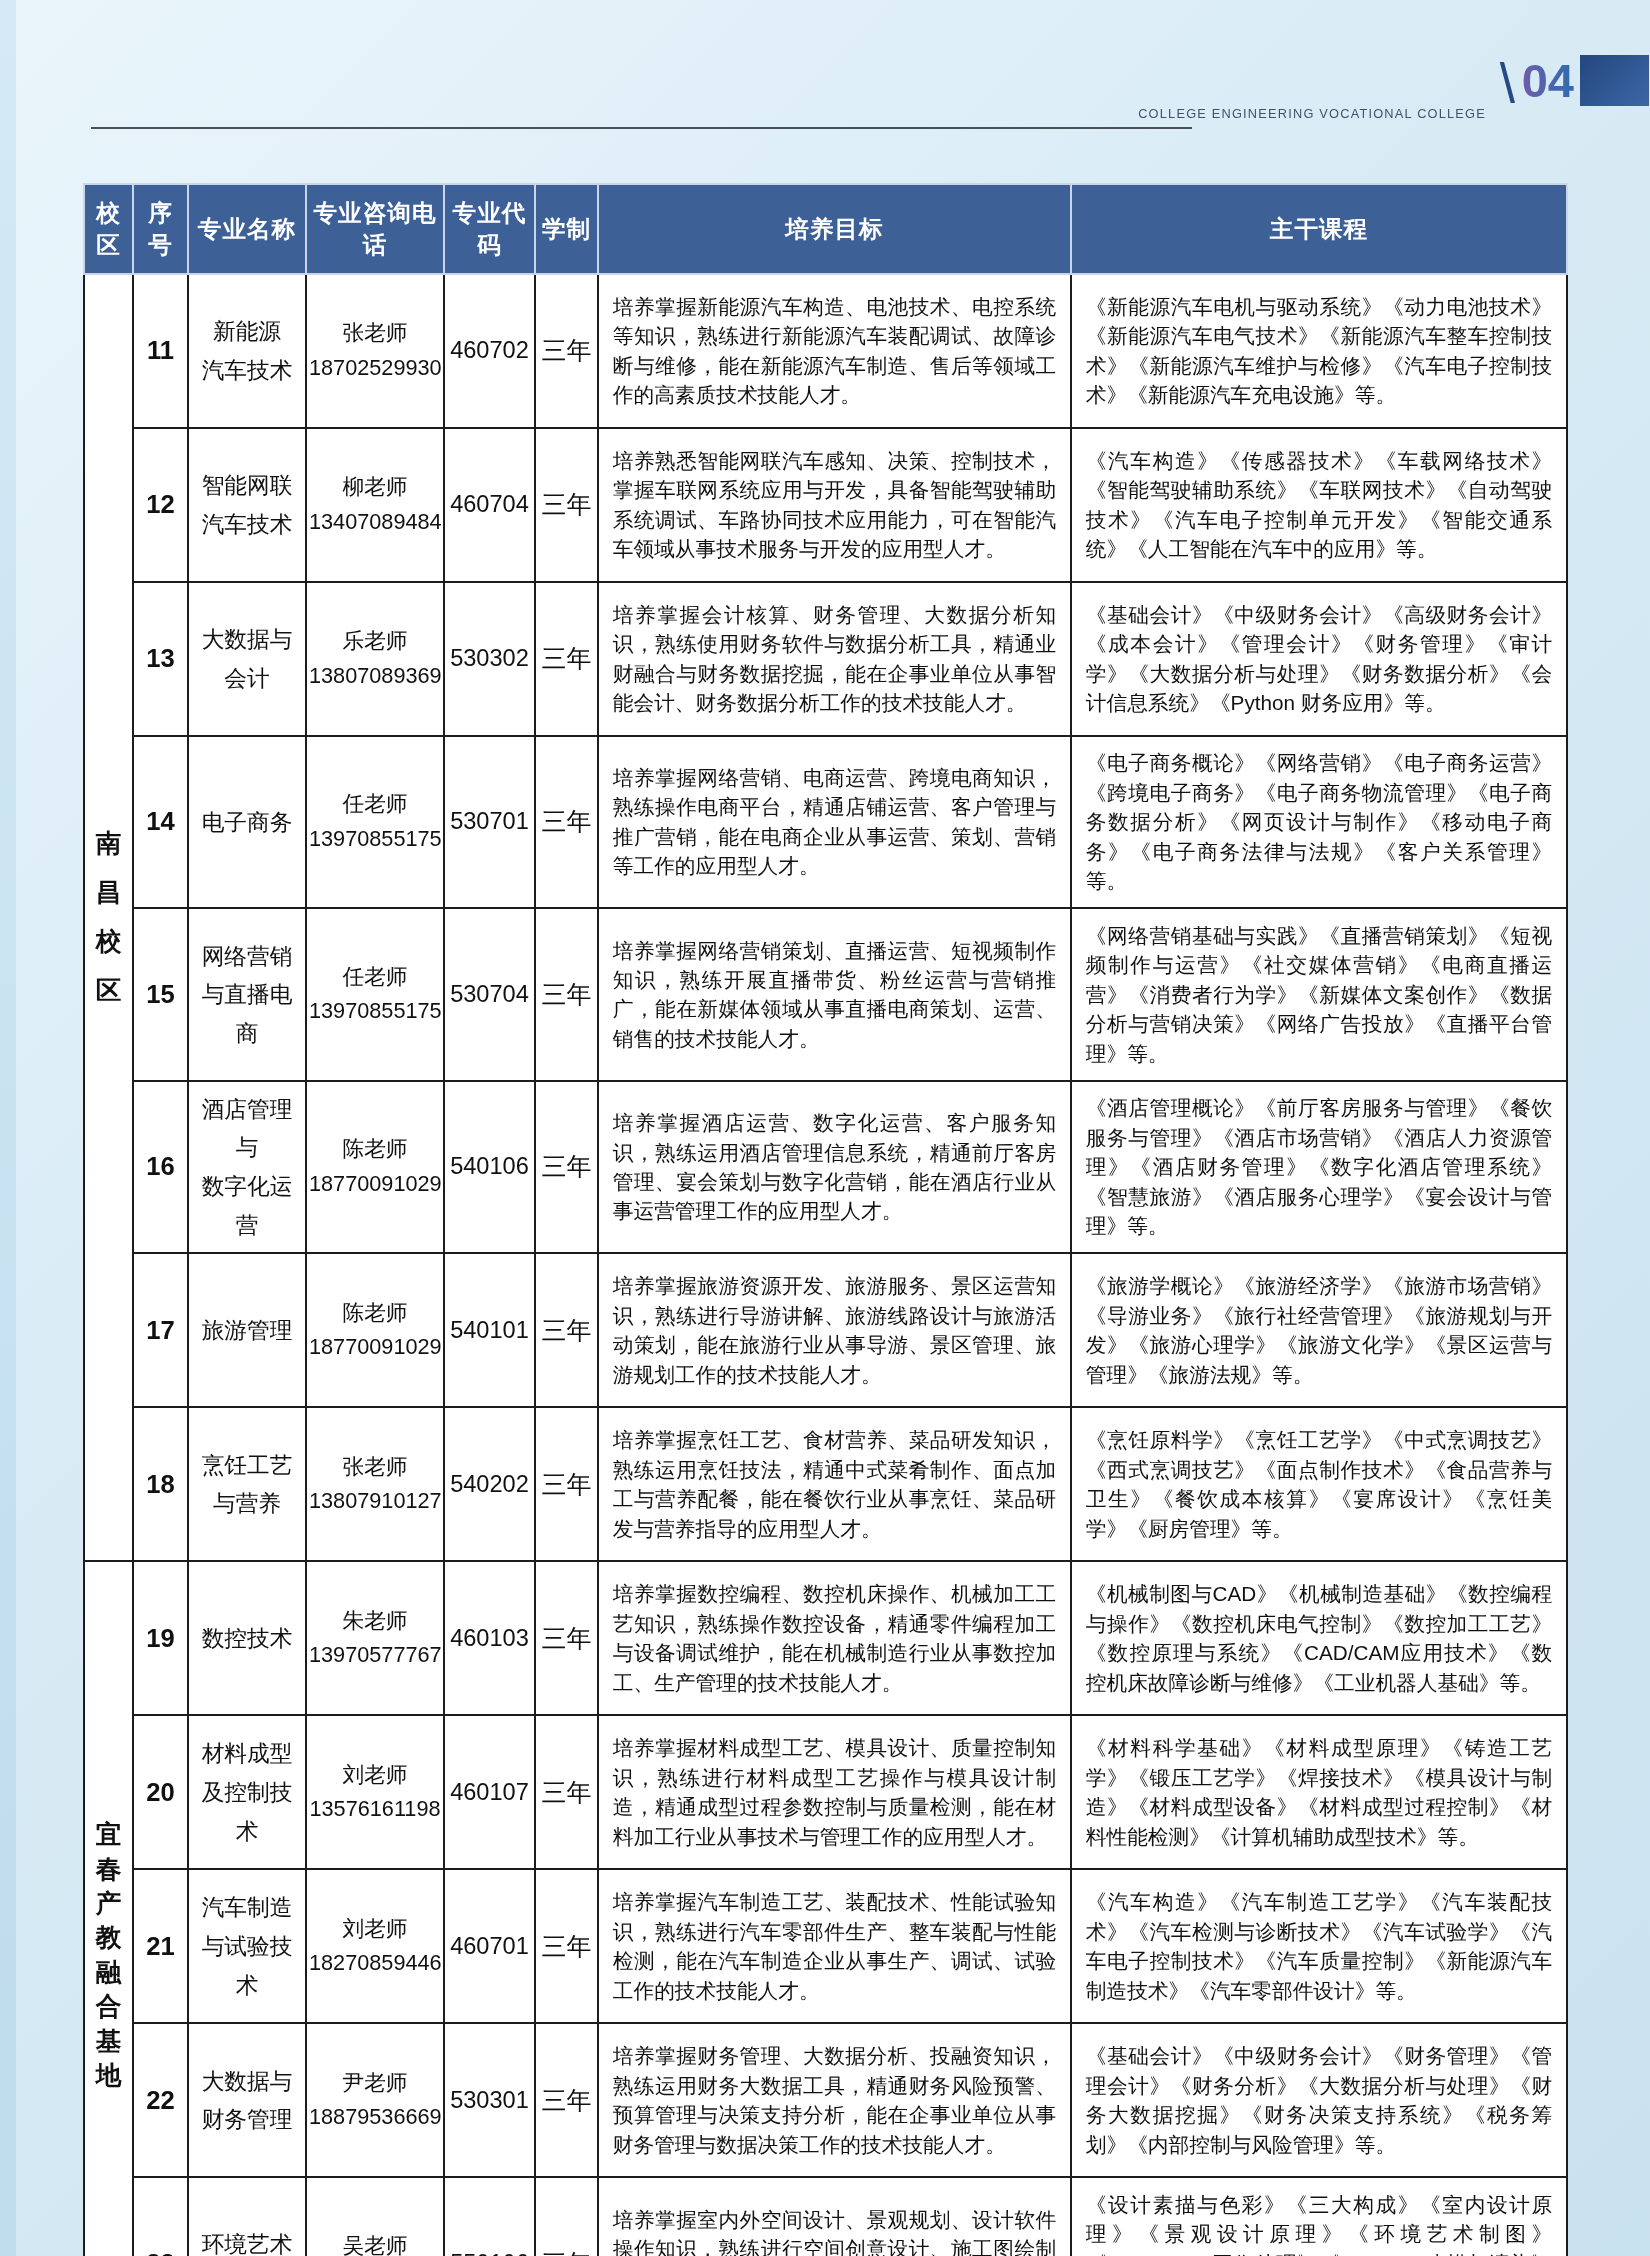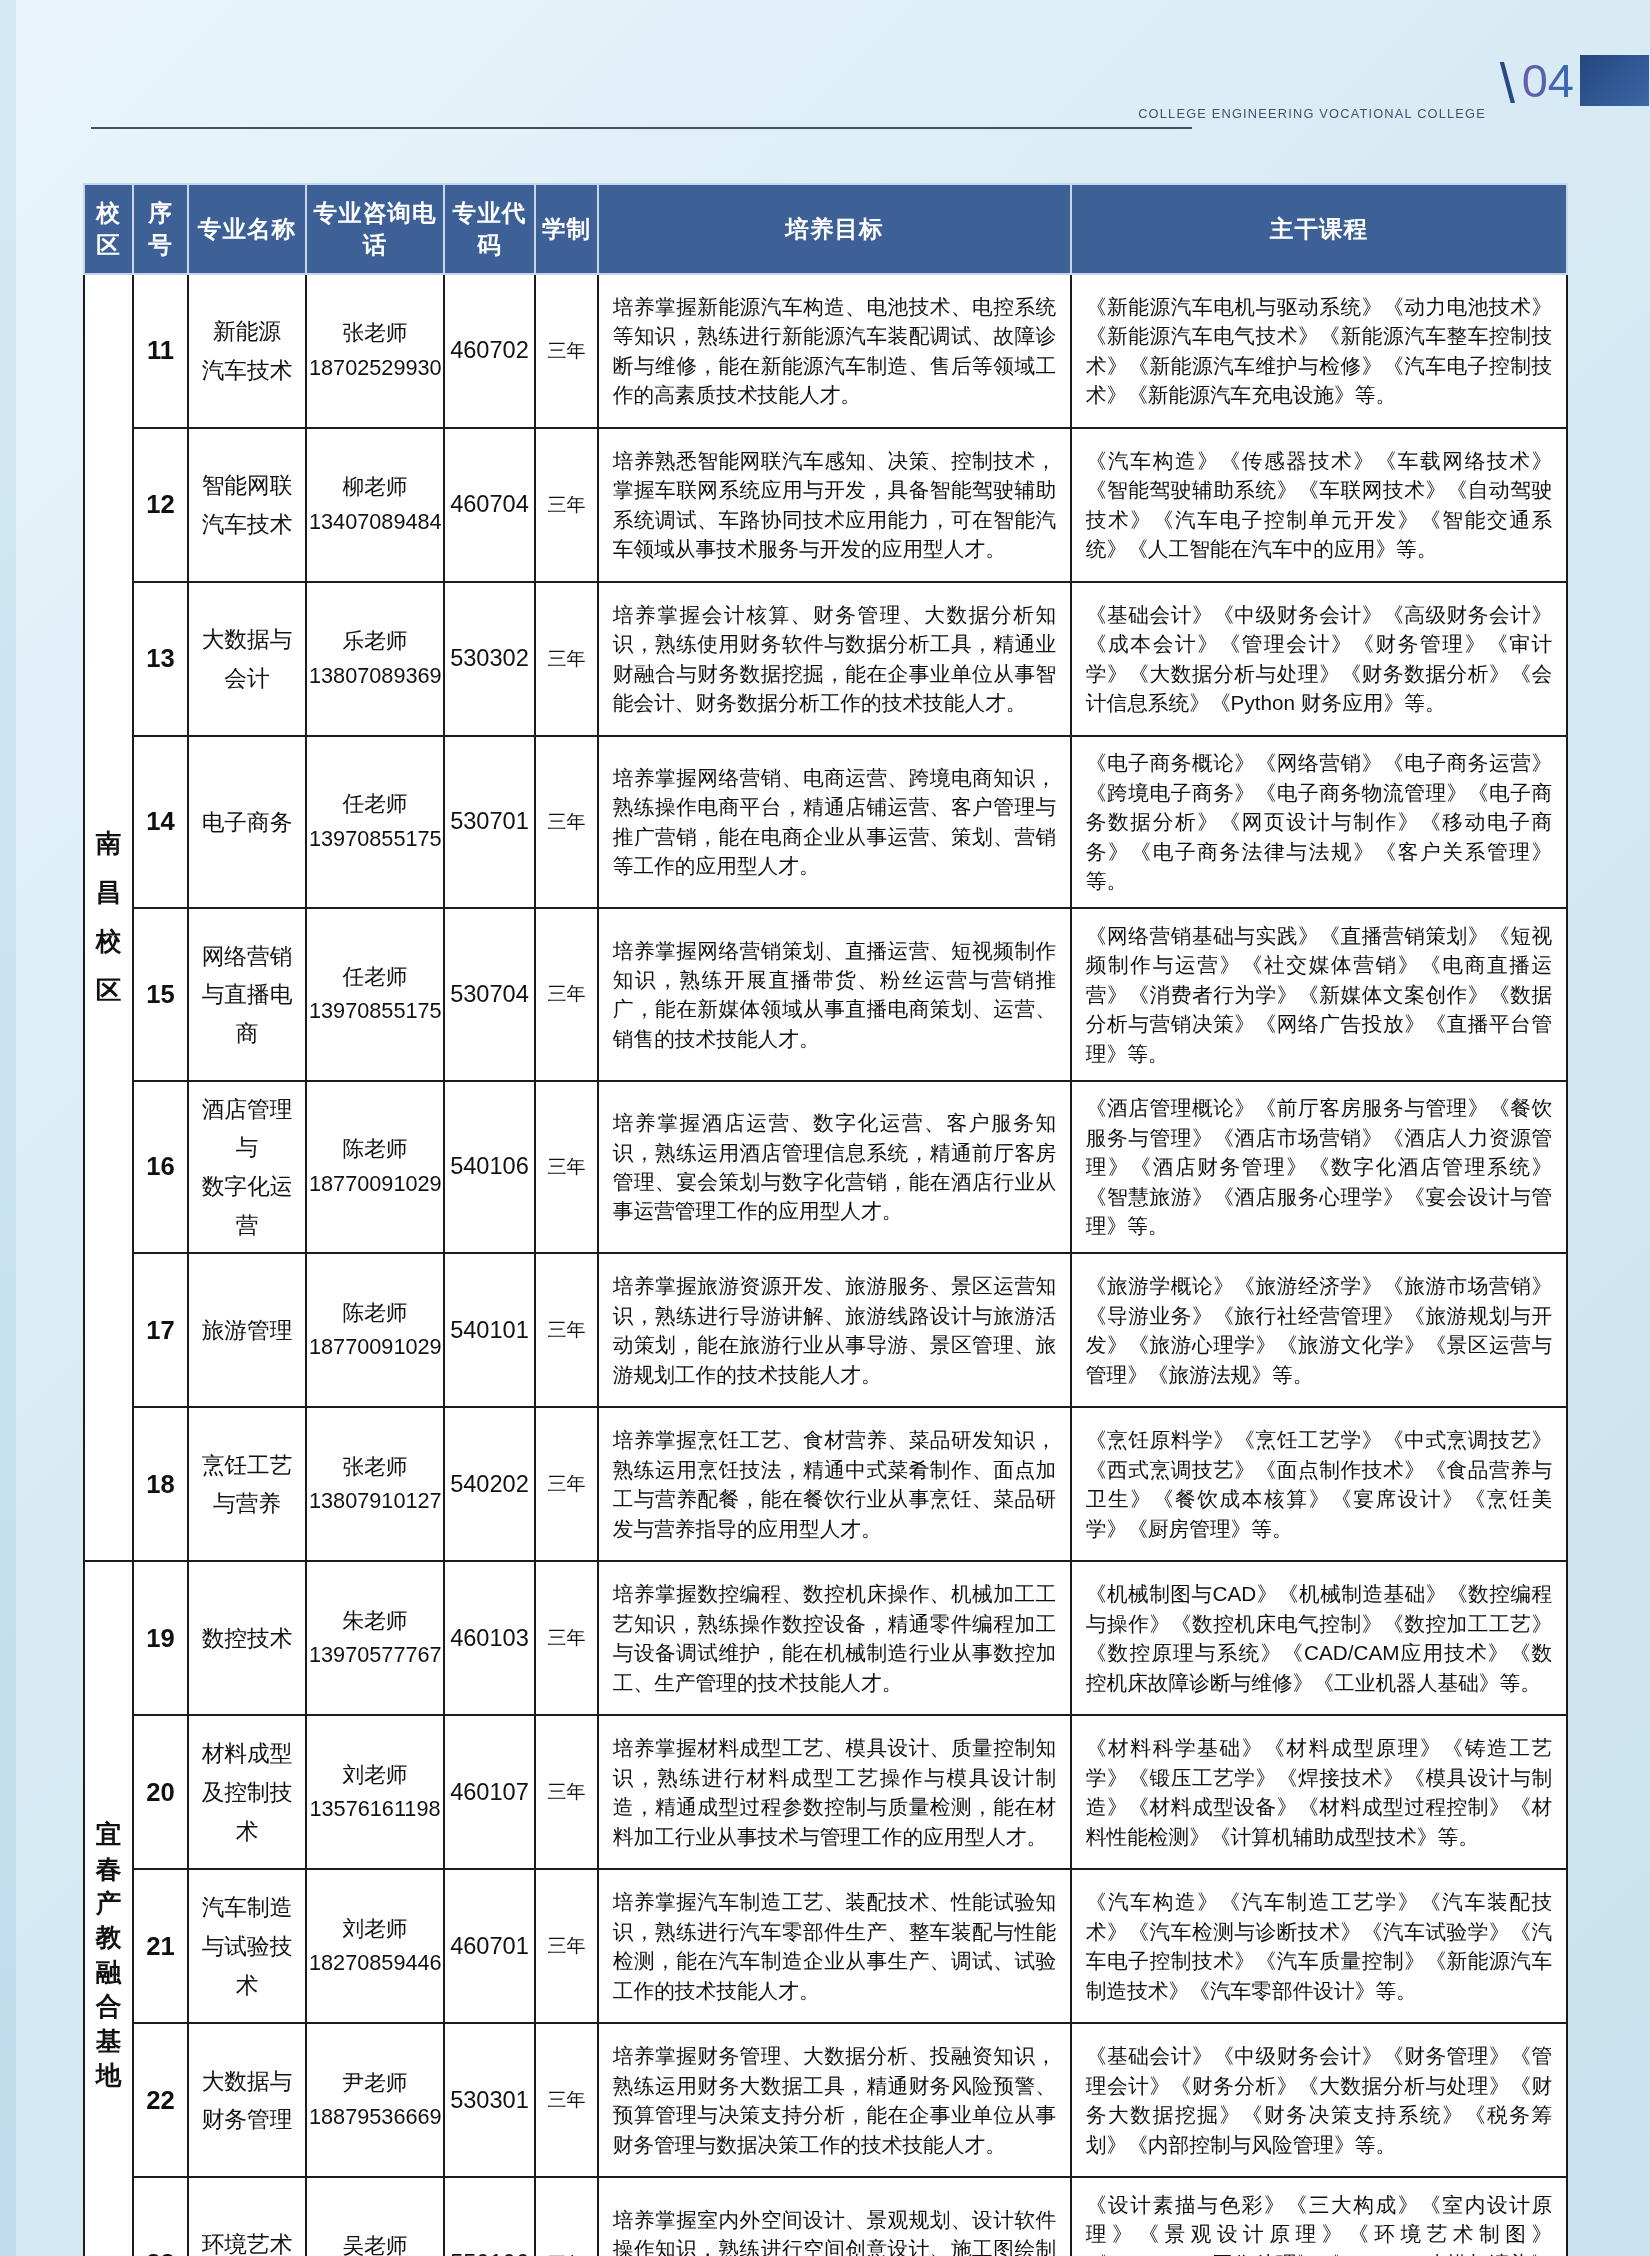--- a/index.html
+++ b/index.html
@@ -22,21 +22,21 @@
     position:absolute; top:106px; right:165px; font-size:12.8px; color:#44506b;
     letter-spacing:1.2px; white-space:nowrap;
   }
   .header-rule{
     position:absolute; top:127px; left:91px; width:1101px; height:2px; background:#4b4f57;
   }
   .logo-slash{
     position:absolute; top:51px; right:136px; font-size:55px; font-weight:300; color:#274a86;
   }
   .page-num{
-    position:absolute; top:53px; right:77px; font-size:47px; font-weight:normal;
+    position:absolute; top:53px; right:77px; font-size:47px; font-weight:bold;
     background:linear-gradient(90deg,#6f5caa,#2e6bb0);
     -webkit-background-clip:text; background-clip:text; color:transparent;
   }
   .corner-rect{
     position:absolute; top:55px; right:2px; width:69px; height:51px;
     background:linear-gradient(135deg,#24467e,#3c67a5);
   }
   
   table.majors{
     position:absolute; top:183px; left:83px; width:1485px;
@@ -50,21 +50,21 @@
     border:2px solid #1c1c1c; background:#ffffff; color:#111; vertical-align:middle;
   }
   td.campus{font-size:25.6px; font-weight:bold; text-align:center; background:#ffffff;}
   td.campus div{line-height:1;}
   td.campus.campus-0 div{margin:23.6px 0;}
   td.campus.campus-1 div{margin:8.9px 0;}
   td.no{font-weight:bold; font-size:25.6px; text-align:center; height:150px;}
   td.major{font-size:22.7px; text-align:center; white-space:pre-line; line-height:1.7; padding:6px;}
   td.contact{font-size:21.7px; text-align:center; white-space:pre-line; line-height:1.6; padding:3.9px 2px;}
   td.code{font-size:23.6px; text-align:center;}
-  td.duration{font-size:19px; text-align:center;}
+  td.duration{font-size:25px; text-align:center;}
   td.objective, td.courses{
     font-size:20.7px; text-align:justify; padding:11.8px 13.8px; line-height:1.42;margin-left:26px;
   }
 </style>
 </head>
 <body>
 
 <div class="page">
 
   <div class="logo-en">COLLEGE ENGINEERING VOCATIONAL COLLEGE</div>

